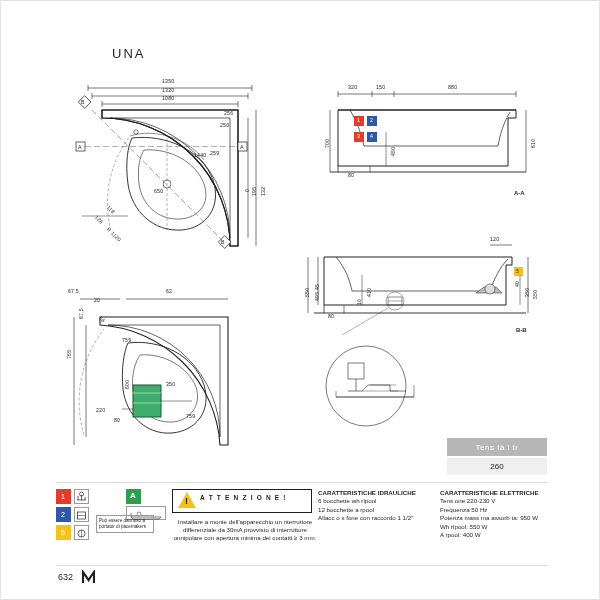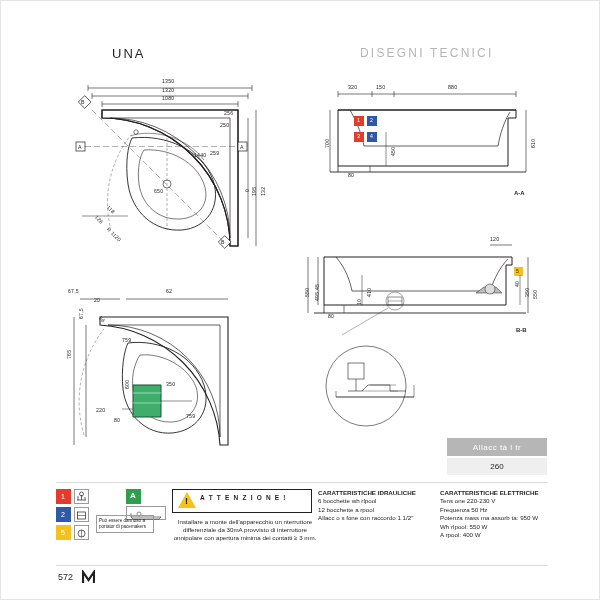--- a/index.html
+++ b/index.html
@@ -77,21 +77,20 @@
   .green-sq span{color:#fff;font-size:8px;position:absolute;left:4px;top:2px;font-weight:bold;}
   .tubwash{position:absolute;left:126px;top:506px;width:40px;height:14px;border:1px solid #9a9a9a;box-sizing:border-box;}
 </style>
 </head>
 <body>
 
 <div class="page">
   <div class="outer-border"></div>
 
   <div class="title-una">UNA</div>
-  <div class="title-tech">DISEGNI TECNICI</div>
 
   <div id="plan-top">
     <svg width="200" height="175" viewBox="0 0 200 175">
 
       <path d="M32,34 L168,34 L168,170 L160,170 A128,128 0 0 0 32,42 Z" fill="#ffffff" stroke="#231f20" stroke-width="1.1"></path>
       <path d="M32,34 L168,34 L168,170 L160,170 A128,128 0 0 0 32,42 Z" fill="none" stroke="#231f20" stroke-width="1.1"></path>
 
       <path d="M40,42 L160,42 L160,162 A120,120 0 0 0 40,42 Z" fill="none" stroke="#231f20" stroke-width="0.7"></path>
 
       <path d="M62,62 C96,58 132,74 143,104 C152,131 136,152 112,154 C84,156 62,136 58,108 C55,86 58,70 62,62 Z" fill="none" stroke="#231f20" stroke-width="0.9"></path>
@@ -275,21 +274,21 @@
       <line x1="38" y1="34" x2="38" y2="46" stroke="#231f20" stroke-width="0.6"></line>
       <line x1="18" y1="52" x2="96" y2="52" stroke="#231f20" stroke-width="0.9"></line>
       <path d="M30,46 l14,0 l6,-6 l22,0 l0,6 l16,0" fill="none" stroke="#231f20" stroke-width="0.6"></path>
       <path d="M44,46 L80,46" stroke="#231f20" stroke-width="0.4"></path>
       <line x1="52" y1="40" x2="78" y2="40" stroke="#231f20" stroke-width="0.4"></line>
       <line x1="96" y1="52" x2="96" y2="40" stroke="#231f20" stroke-width="0.5"></line>
       <line x1="18" y1="52" x2="18" y2="46" stroke="#231f20" stroke-width="0.5"></line>
     </svg>
   </div>
 
-  <div class="cap-head">Allacc tà l tr</div>
+  <div class="cap-head">Tens tà l tr</div>
   <div class="cap-val">260</div>
 
   <div class="bottom-rule"></div>
 
   <div class="icon-strip">
     <div class="ic-cell ic-red" style="left:0px;top:0px;">
         <span class="ic-txt">1</span>
       </div>
     <div class="ic-cell" style="left:18px;top:0px;">
       <svg width="13" height="13" viewBox="0 0 13 13">
@@ -345,19 +344,19 @@
   <div class="spec-col" id="spec2">
     <div class="spec-title">CARATTERISTICHE ELETTRICHE</div>
     <div>Tens one 220-230 V</div>
     <div>Frequenza 50 Hz</div>
     <div>Potenza mass ma assorb ta: 950 W</div>
     <div>Wh rlpool: 550 W</div>
     <div>A rpool: 400 W</div>
   </div>
 
   <div class="bottom-rule2"></div>
-  <div class="pagenum">572</div>
+  <div class="pagenum">632</div>
   <div class="brandmark">
     <svg width="13" height="14" viewBox="0 0 13 14">
         <path d="M1,13 L1,2 L6.5,10 L12,2 L12,13" fill="none" stroke="#231f20" stroke-width="2.2"></path>
       </svg>
   </div>
 </div>
 
 </body></html>

